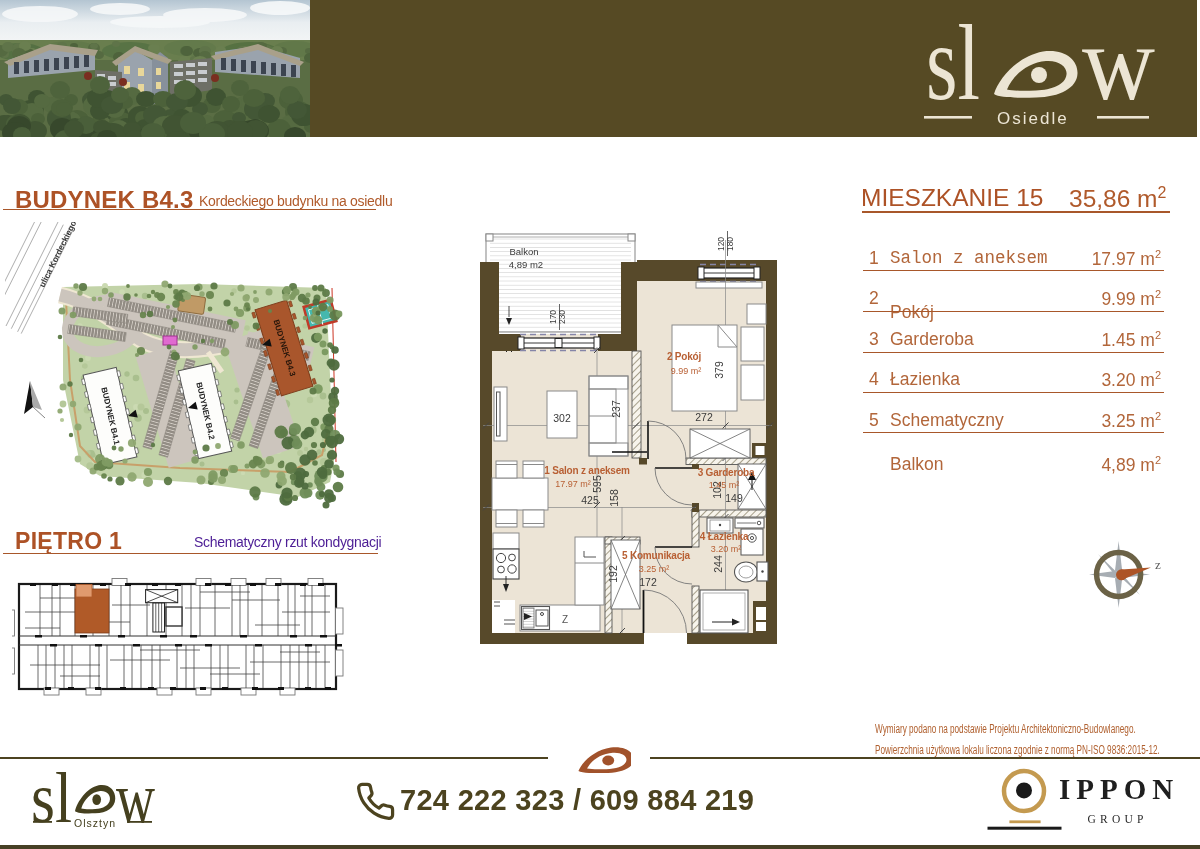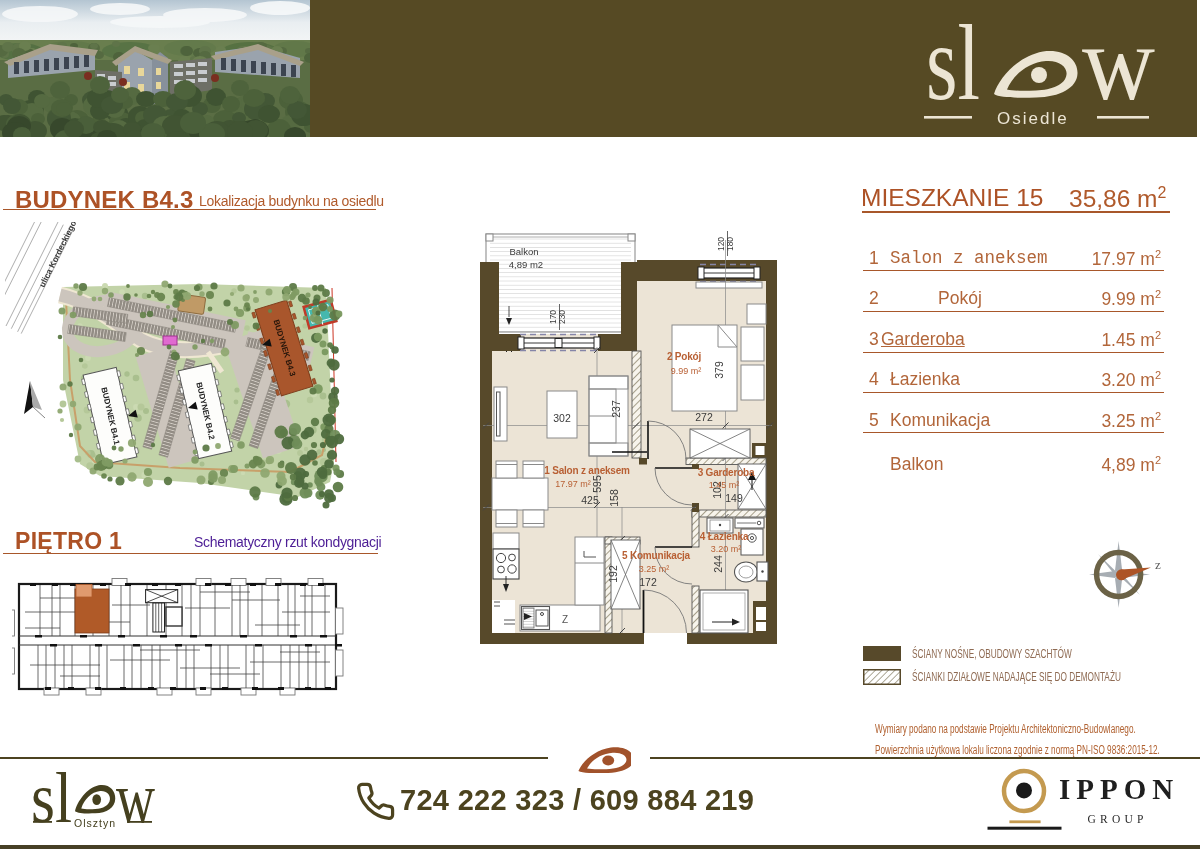--- a/index.html
+++ b/index.html
@@ -328,21 +328,21 @@
 
 <text x="97" y="114" font-size="17" letter-spacing="2">Osiedle</text>
 <rect x="24" y="106" width="48" height="2.6"></rect>
 <rect x="197" y="106" width="52" height="2.6"></rect>
 </g>
 </svg>
 </div>
 
 <div class="abs" style="left:15px;top:186px;font-size:24px;font-weight:bold;color:#ad5226;letter-spacing:0.2px;">BUDYNEK B4.3</div>
 
-<div class="abs" style="left:199px;top:193px;font-size:14px;letter-spacing:-0.3px;color:#b05a2b;">Lokalizacja budynku na osiedlu</div>
+<div class="abs" style="left:199px;top:193px;font-size:14px;letter-spacing:-0.3px;color:#b05a2b;">Kordeckiego budynku na osiedlu</div>
 
 <div class="abs" style="left:3px;top:209px;width:373px;height:1px;background:#a8572a;"></div>
 
 <div class="abs" style="left:5px;top:222px;" id="sitemap-slot">
 <svg width="370" height="295" viewBox="0 0 370 295">
 <defs>
 <pattern id="stall" width="3.2" height="9" patternUnits="userSpaceOnUse">
             <rect width="3.2" height="9" fill="#938d85"></rect>
             <rect x="0" width="0.8" height="9" fill="#d6d0c8"></rect>
           </pattern>
@@ -1220,36 +1220,36 @@
 <div class="abs" style="left:862px;top:211px;width:308px;height:1.5px;background:#a8572a;"></div>
 
 <div class="abs" style="left:862px;top:240px;width:302px;height:240px;font-size:17.5px;color:#b2663a;" id="rooms-slot">
 
 <div class="abs" style="left:7px;top:8px;">1</div>
       <div class="abs" style="left:28px;top:8px;font-family:Liberation Mono, monospace;">Salon z aneksem</div>
       <div class="abs" style="right:3px;top:8px;">17.97 m<sup style="font-size:11px;">2</sup></div>
 <div class="abs" style="left:1px;top:30px;width:301px;height:1px;background:#a8572a;"></div>
 
 <div class="abs" style="left:7px;top:48px;">2</div>
-      <div class="abs" style="left:28px;top:48px;margin-left:48px;">Pokój</div>
+      <div class="abs" style="left:28px;top:62px;">Pokój</div>
       <div class="abs" style="right:3px;top:48px;">9.99 m<sup style="font-size:11px;">2</sup></div>
 <div class="abs" style="left:1px;top:71px;width:301px;height:1px;background:#a8572a;"></div>
 
 <div class="abs" style="left:7px;top:89px;">3</div>
-      <div class="abs" style="left:19px;top:89px;text-decoration:underline;">Garderoba</div>
+      <div class="abs" style="left:28px;top:89px;">Garderoba</div>
       <div class="abs" style="right:3px;top:89px;">1.45 m<sup style="font-size:11px;">2</sup></div>
 <div class="abs" style="left:1px;top:112px;width:301px;height:1px;background:#a8572a;"></div>
 
 <div class="abs" style="left:7px;top:129px;">4</div>
       <div class="abs" style="left:28px;top:129px;">Łazienka</div>
       <div class="abs" style="right:3px;top:129px;">3.20 m<sup style="font-size:11px;">2</sup></div>
 <div class="abs" style="left:1px;top:152px;width:301px;height:1px;background:#a8572a;"></div>
 
 <div class="abs" style="left:7px;top:170px;">5</div>
-      <div class="abs" style="left:28px;top:170px;">Komunikacja</div>
+      <div class="abs" style="left:28px;top:170px;">Schematyczny</div>
       <div class="abs" style="right:3px;top:170px;">3.25 m<sup style="font-size:11px;">2</sup></div>
 <div class="abs" style="left:1px;top:192px;width:301px;height:1px;background:#a8572a;"></div>
 
 <div class="abs" style="left:28px;top:214px;">Balkon</div>
       <div class="abs" style="right:3px;top:214px;">4,89 m<sup style="font-size:11px;">2</sup></div>
 </div>
 
 <div class="abs" style="left:1085px;top:540px;" id="compass-slot">
 <svg width="95" height="75" viewBox="0 0 95 75">
 
@@ -1264,38 +1264,20 @@
 
 <circle cx="33.6" cy="34.4" r="22" fill="none" stroke="#6b6246" stroke-width="5.5"></circle>
 
 <circle cx="36.5" cy="34.8" r="5.5" fill="#ad5426"></circle>
 <polygon points="36.5,29.6 66,27.6 36.5,40" fill="#ad5426"></polygon>
 
 <text x="70" y="29" font-size="13" fill="#5a5a5a" font-family="Liberation Serif, serif">z</text>
 </svg>
 </div>
 
-<div class="abs" style="left:863px;top:640px;width:320px;height:50px;" id="legend-slot">
-
-<div class="abs" style="left:0;top:6px;width:38px;height:15px;background:#57492a;"></div>
-
-<div class="abs" style="left:49px;top:7px;font-size:12.5px;color:#8e6a52;white-space:nowrap;transform:scaleX(0.66);transform-origin:0 0;">ŚCIANY NOŚNE, OBUDOWY SZACHTÓW</div>
-
-<svg class="abs" style="left:0;top:29px;" width="38" height="16">
-<defs>
-          <pattern id="lgh" width="4.6" height="4.6" patternUnits="userSpaceOnUse" patternTransform="rotate(45)">
-            <rect width="4.6" height="4.6" fill="#fff"></rect>
-            <line x1="0" y1="0" x2="0" y2="4.6" stroke="#6e6547" stroke-width="1.1"></line>
-          </pattern>
-        </defs>
-<rect x="0.75" y="0.75" width="36.5" height="14.5" fill="url(#lgh)" stroke="#57492a" stroke-width="1.5"></rect>
-</svg>
-
-<div class="abs" style="left:49px;top:30px;font-size:12.5px;color:#8e6a52;white-space:nowrap;transform:scaleX(0.66);transform-origin:0 0;">ŚCIANKI DZIAŁOWE NADAJĄCE SIĘ DO DEMONTAŻU</div>
-</div>
 
 <div class="abs" style="left:875px;top:719px;font-size:12.5px;color:#b0602f;line-height:20.5px;white-space:nowrap;transform:scaleX(0.655);transform-origin:0 0;">Wymiary podano na podstawie Projektu Architektoniczno-Budowlanego.<br>Powierzchnia użytkowa lokalu liczona zgodnie z normą PN-ISO 9836:2015-12.</div>
 
 <div class="abs" style="left:0;top:757px;width:548px;height:2px;background:#4c4320;"></div>
 
 <div class="abs" style="left:650px;top:757px;width:550px;height:2px;background:#4c4320;"></div>
 
 <div class="abs" style="left:573px;top:745px;">
 <svg width="58" height="28" viewBox="0 0 58 28">
 <g transform="translate(-56.8,-20.5) scale(0.662,0.555)">

